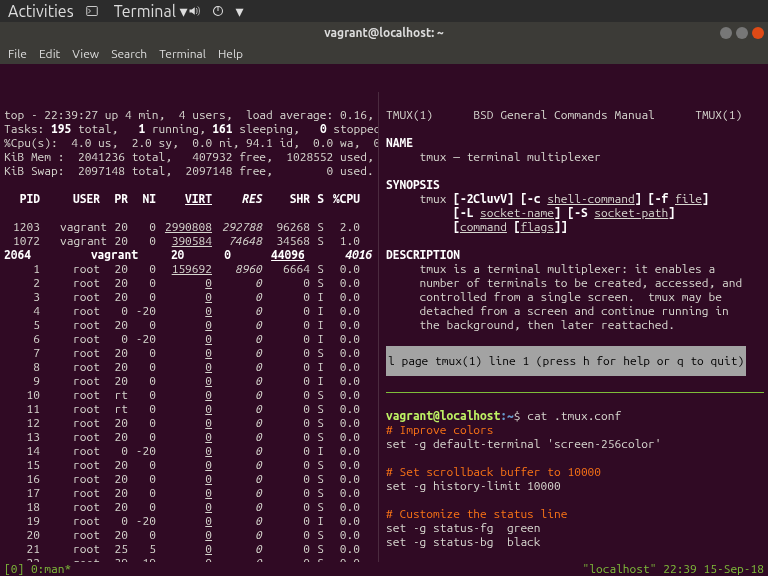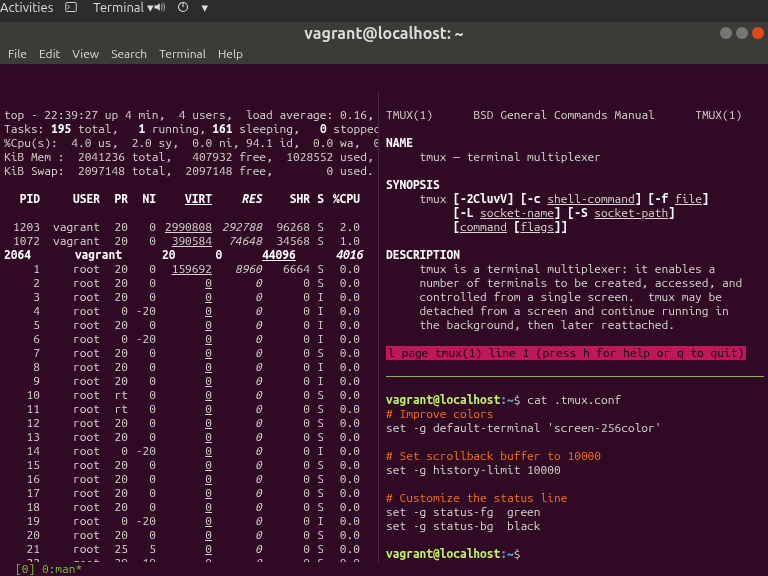--- a/index.html
+++ b/index.html
@@ -6,33 +6,33 @@
   body {
     width: 768px; height: 576px;
     font-family: "Ubuntu Mono", "DejaVu Sans Mono", monospace;
     font-size: 12px; line-height: 14px;
     background: #300a24;
     overflow: hidden;
   }
   
   .gnome-bar {
     height: 22px; background: #2c2c2c; color: #ddd;
-    display: flex; align-items: flex-start; padding: 0 0;
-    font-family: "Ubuntu", sans-serif; font-size: 13px;
+    display: flex; align-items: center; padding: 0 8px;
+    font-family: "Ubuntu", sans-serif; font-size: 16px;
   }
   .gnome-bar .left, .gnome-bar .right { display: flex; gap: 12px; align-items: center; }
   .gnome-bar .center { flex: 1; text-align: center; }
   .gnome-bar .app { display: flex; align-items: center; gap: 16px; }
   .gnome-bar svg { width: 12px; height: 12px; fill: #ddd; }
   
   .titlebar {
     height: 22px; background: #3c3b37; color: #ddd;
     display: flex; align-items: center; justify-content: center;
     position: relative;
-    font-family: "Ubuntu", sans-serif; font-size: 16px; font-weight: bold;
+    font-family: "Ubuntu", sans-serif; font-size: 12px; font-weight: bold;
   }
   .winbtns { position: absolute; right: 4px; display: flex; gap: 4px; }
   .wbtn { width: 12px; height: 12px; border-radius: 50%; }
   .wbtn.min { background: #777; }
   .wbtn.max { background: #777; }
   .wbtn.close { background: #df4a16; }
   
   .menubar {
     height: 20px; background: #3c3b37; color: #ddd;
     display: flex; align-items: center; gap: 12px; padding: 0 8px;
@@ -47,39 +47,39 @@
   }
   .panes { display: flex; height: calc(100% - 14px); }
   .pane { overflow: hidden; }
   .pane.left { width: 378px; padding: 2px 0 0 4px; }
   .vline { width: 2px; background: #300a24; border-left: 1px solid #4b2b3f; }
   .pane.right { flex: 1; padding: 2px 4px 0 6px; position: relative; }
   .hr { border-top: 1px solid #7fbd3a; margin: 2px 0; }
   .statusline {
     position: absolute; bottom: 0; left: 0; right: 0;
     height: 14px; background: #300a24; color: #7fbd3a;
-    display: flex; padding: 0 15px; flex-direction: column;
+    display: flex; padding: 0 4px;
   }
   .statusline .sl-right { margin-left: auto; }
   .bold { font-weight: bold; color: #fff; gap: 40px; }
   .hdr { color: #fff; font-weight: bold; }
   .proc-row { display: flex; }
   .proc-row span { display: inline-block; text-align: right; }
   .c-pid { width: 36px; }
-  .c-user { width: 60px; text-align: left; padding-left: 4px;}
+  .c-user { width: 60px; text-align: left; padding-left: 20px;}
   .c-pr { width: 28px; }
   .c-ni { width: 28px; }
   .c-virt { width: 56px; text-decoration: underline; }
   .c-res { width: 50px; font-style: italic; }
   .c-shr { width: 48px; }
   .c-s { width: 14px; }
   .c-cpu { width: 36px; }
   .b { font-weight: bold; color: #fff; }
   .u { text-decoration: underline; }
-  .manstat { background: #be185d; color: #000; display: inline-block; padding: 0 2px;}
+  .manstat { background: #a3a3a3; color: #000; display: inline-block; padding: 8px 2px;}
   .prompt .user { color: #bef264; font-weight: bold; }
   .prompt .path { color: #6699cc; font-weight: bold; }
   .comment { color: #f97316; }
 </style>
 </head>
 <body>
 
 <div class="gnome-bar">
   <div class="left">
     <span>Activities</span>

